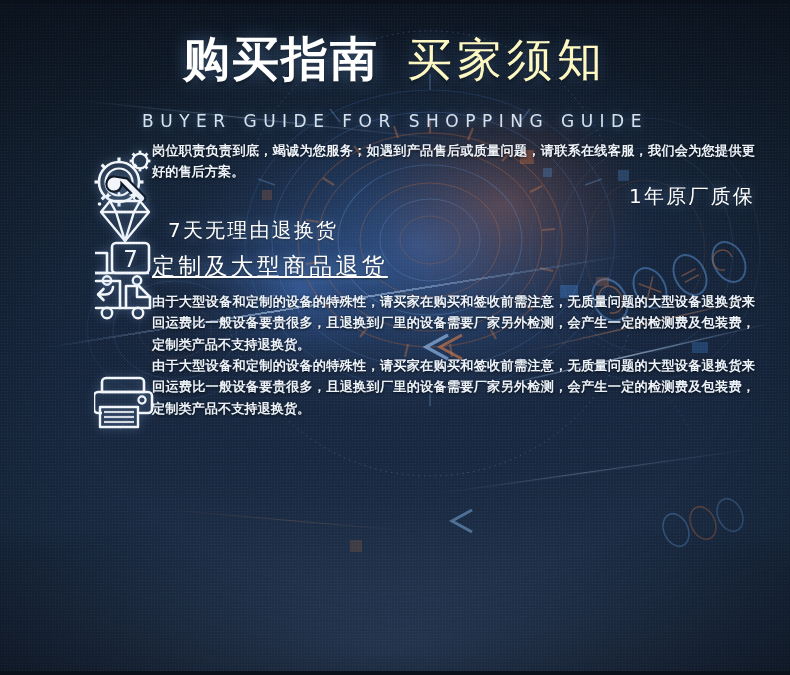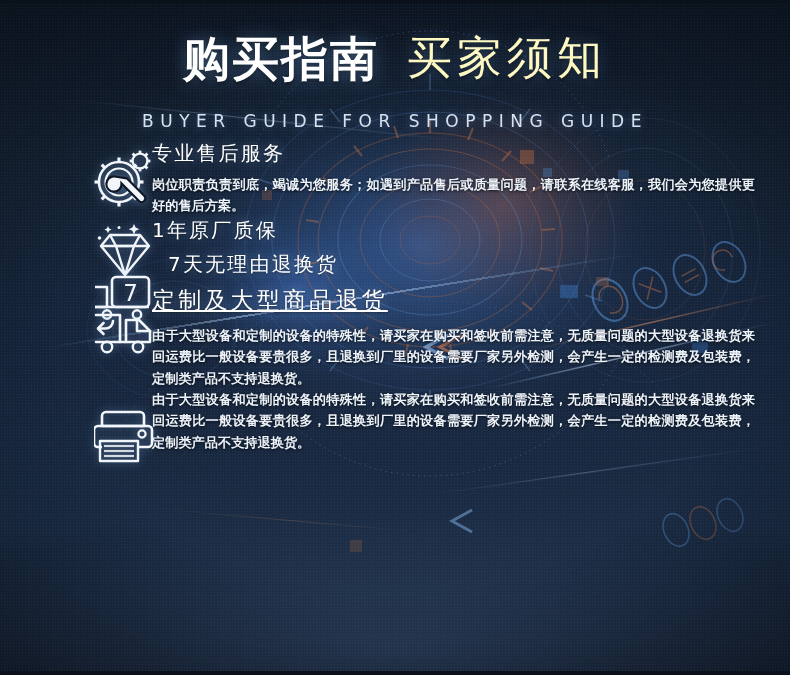--- a/index.html
+++ b/index.html
@@ -32,21 +32,21 @@
   }
   .topbar{ position:absolute; left:0; right:0; top:0; height:4px; background:#0a111b; }
   .botbar{ position:absolute; left:0; right:0; bottom:0; height:4px; background:#0a111b; }
 
   .fx{ position:absolute; inset:0; pointer-events:none; }
 
   
   .content{ position:absolute; inset:0; }
 
   .header{ position:absolute; left:0; right:0; top:28px; text-align:center; }
-  .title-row{ display:flex; justify-content:center; align-items:flex-start; gap:28px; }
+  .title-row{ display:flex; justify-content:center; align-items:center; gap:28px; }
   .t1{
     font-size:47px; font-weight:bold; color:#ffffff; letter-spacing:2px;
     text-shadow:0 0 18px rgba(120,170,235,.45), 0 2px 4px rgba(0,0,0,.6);
   }
   .t2{
     font-size:45px; font-weight:normal; color:#fef9c3; letter-spacing:5px;
     text-shadow:0 0 16px rgba(120,170,235,.40), 0 2px 4px rgba(0,0,0,.6);
   }
   .subtitle{
     margin-top:20px; font-size:17px; letter-spacing:6.5px; color:#d8e2ee;
@@ -72,21 +72,21 @@
   .p{
     color:#eef3f9; font-size:13.2px; line-height:1.62; font-weight:bold;
     text-align:justify; text-shadow:0 1px 3px rgba(4,10,18,.85);
   }
 
   
   .s1 .ic{ top:6px; }
   .s1 .h{ margin:0 0 7px 0; }
   .s2{ margin-top:19px; }
   .s2 .ic{ top:2px; }
-  .s2 .h{ margin:0 0 7px 0; }
+  .s2 .h{ margin:0 0 7px 0;text-align:right; }
   .s3{ margin-top:20px; }
   .s3 .ic{ top:12px; }
   .s3 .h{ margin:0 0 7px 16px; }
   .s4{ margin-top:22px; }
   .s4 .ic{ top:14px; }
   .s4 .h{ margin:0 0 9px 0; }
   .s5{ margin-top:20px; }
   .s5 .ic{ top:14px; }
   .s5 .h{ margin:0 0 9px 0; }
 </style>
@@ -281,21 +281,20 @@
                 <line x1="38.6" y1="12" x2="35.6" y2="12"></line>
                 <line x1="51.2" y1="6.8" x2="53.4" y2="4.6"></line>
                 <line x1="51.2" y1="17.2" x2="53.4" y2="19.4"></line>
                 <line x1="40.8" y1="17.2" x2="38.6" y2="19.4"></line>
                 <line x1="40.8" y1="6.8" x2="38.6" y2="4.6"></line>
               </g>
             </g>
             <path d="M20.5 27.5 a7.6 7.6 0 1 0 7 7 L45 52 a3.6 3.6 0 0 0 5.2 -5.2 L32.8 29.3 Z" fill="#f2f6fb" stroke="#0f1826" stroke-width="2.2"></path>
           </svg>
         </div>
-        <div class="h h-sm">专业售后服务</div>
         <div class="p">岗位职责负责到底，竭诚为您服务；如遇到产品售后或质量问题，请联系在线客服，我们会为您提供更好的售后方案。</div>
       </div>
 
       <div class="sec s2">
         <div class="ic">
           <svg width="60" height="60" viewBox="0 0 60 60">
             <g fill="none" stroke="#f2f6fb" stroke-width="2.4" stroke-linejoin="round">
               <path d="M6 24 L15 13 H45 L54 24 L30 53 Z"></path>
               <path d="M6 24 H54"></path>
               <path d="M15 13 L21 24 L30 53"></path>

